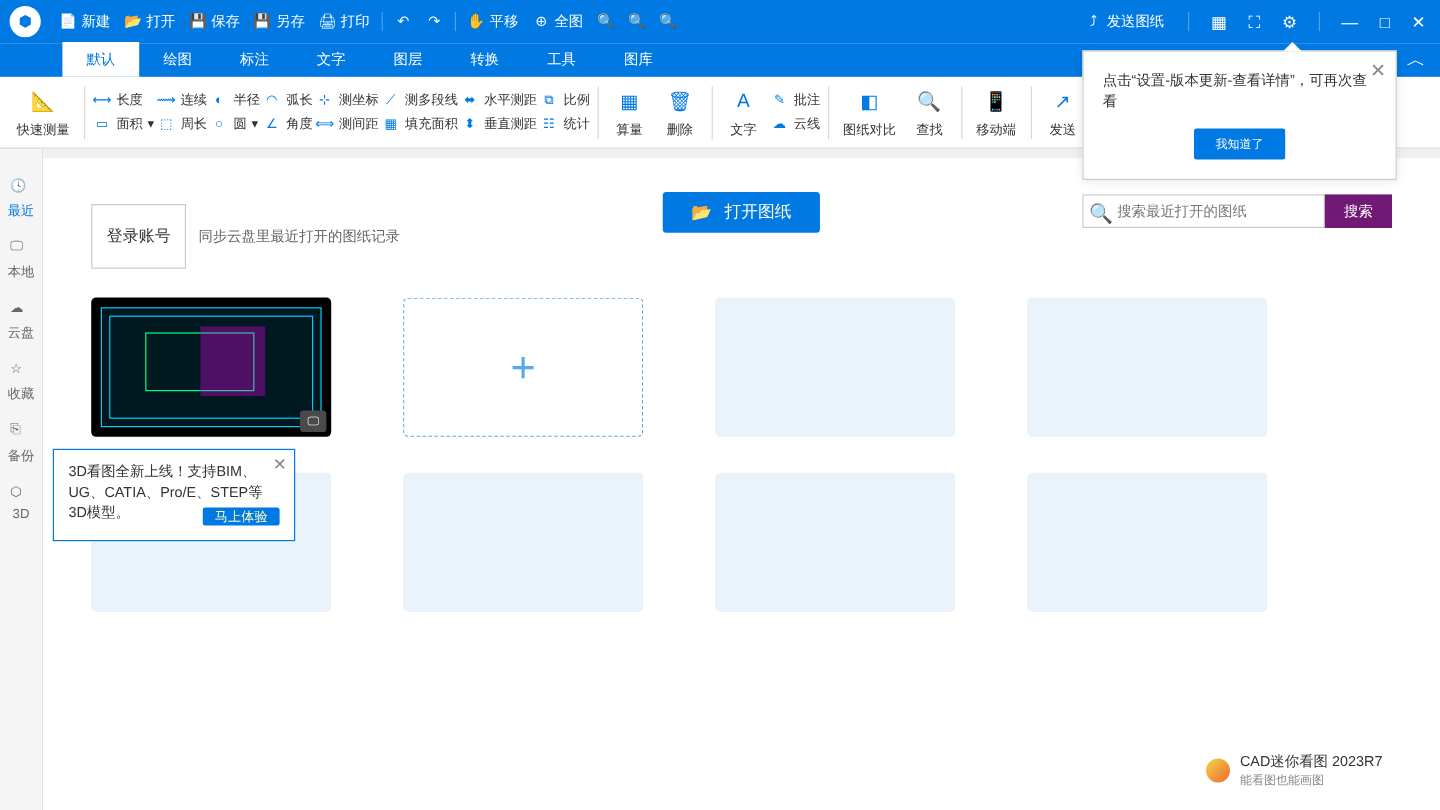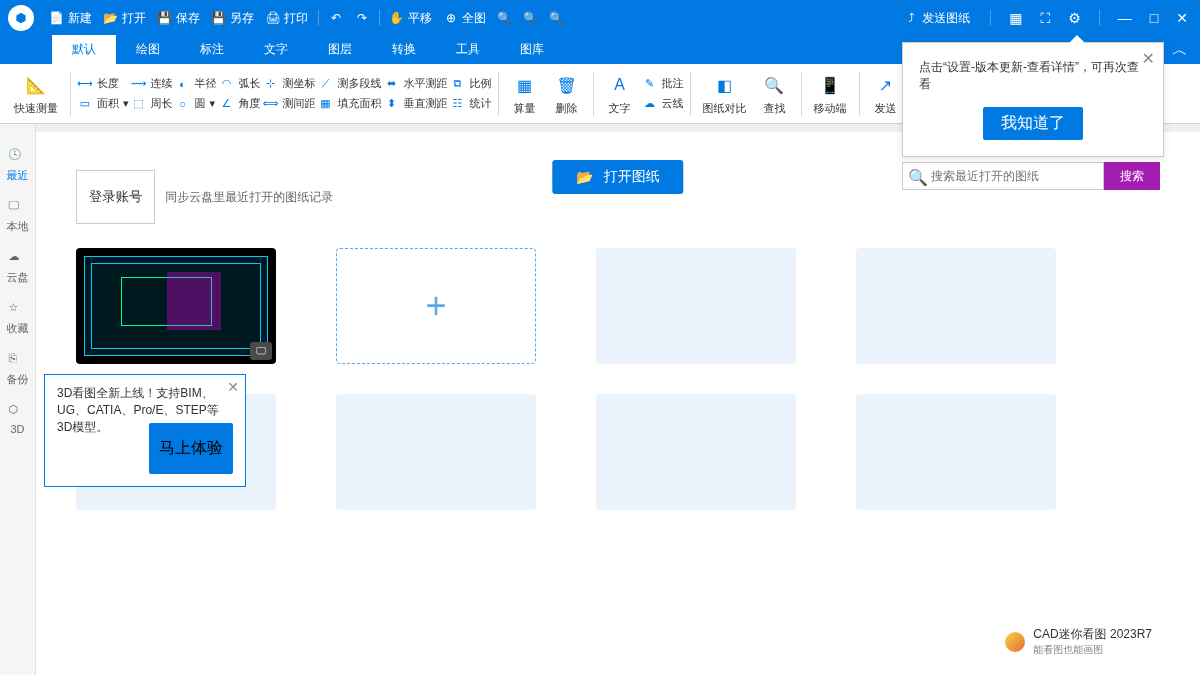--- a/index.html
+++ b/index.html
@@ -36,21 +36,21 @@
     .side-icon { width: 18px; height: 18px; }
     
     .main { flex: 1; padding: 30px 40px; position: relative; background: #fff; }
     .top-band { height: 8px; background: #f0f0f0; position: absolute; top: 0; left: 0; right: 0; }
     
     .open-btn { position: absolute; top: 36px; left: 50%; transform: translateX(-50%); background: #0079e3; color: #fff; padding: 8px 24px; border-radius: 3px; font-size: 14px; display: flex; align-items: center; gap: 10px; cursor: pointer; }
     
     .search-box { position: absolute; top: 38px; right: 40px; display: flex; }
     .search-input { width: 202px; height: 28px; border: 1px solid #ccc; padding: 0 8px 0 28px; font-size: 12px; outline: none; }
     .search-icon-wrap { position: absolute; left: 6px; top: 6px; color: #999; }
-    .search-btn { background: #a21caf; color: #fff; padding: 0 16px; border: none; font-size: 12px; cursor: pointer; }
+    .search-btn { background: #701a75; color: #fff; padding: 0 16px; border: none; font-size: 12px; cursor: pointer; }
     
     .section-title { display: flex; align-items: center; gap: 8px; margin-top: 50px; }
     .title-bar { width: 6px; height: 20px; background: #0079e3; }
     .title-text { font-size: 16px; font-weight: bold; color: #333; }
     
     .login-row { display: flex; align-items: center; gap: 10px; margin-top: 16px; font-size: 12px; }
     .login-btn { border: 1px solid #ccc; padding: 17px 12px; cursor: pointer; color: #333; background: #fff; }
     .login-desc { color: #666; }
     
     .grid { display: grid; grid-template-columns: repeat(4, 200px); gap: 30px 60px; margin-top: 24px; }
@@ -58,26 +58,26 @@
     .card.thumb { background: #000; padding: 8px; display: flex; align-items: center; justify-content: center; overflow: hidden; }
     .card.add { border: 1px dashed #59a8ec; background: #fff; display: flex; align-items: center; justify-content: center; color: #59a8ec; font-size: 36px; font-weight: 300; cursor: pointer; }
     .thumb-img { width: 100%; height: 100%; border: 1px solid #0cf; background: #001820; position: relative; }
     .thumb-lines { position: absolute; inset: 6px; border: 1px solid #0cf; }
     .thumb-inner { position: absolute; top: 20%; left: 20%; width: 50%; height: 50%; border: 1px solid #0f8; }
     .thumb-inner2 { position: absolute; top: 15%; left: 45%; width: 30%; height: 60%; background: rgba(255,0,255,0.3); }
     .card-monitor { position: absolute; bottom: 4px; right: 4px; width: 22px; height: 18px; background: #4a4a4a; border-radius: 3px; display: flex; align-items: center; justify-content: center; color: #fff; font-size: 10px; }
     
     .popup-3d { position: absolute; left: 44px; top: 374px; width: 202px; background: #fff; border: 1px solid #0079e3; padding: 10px 12px 12px; font-size: 12px; color: #333; z-index: 10; }
     .popup-3d-close { position: absolute; top: 4px; right: 6px; color: #888; cursor: pointer; font-size: 14px; }
-    .popup-3d-btn { background: #0079e3; color: #000000; padding: 15px 10px; border-radius: 2px; float: right; margin-top: 4px; cursor: pointer; font-size: 16px; }
+    .popup-3d-btn { background: #0079e3; color: #fef9c3; padding: 0 10px; border-radius: 2px; float: right; margin-top: 4px; cursor: pointer; font-size: 11px; }
     
     .tooltip-settings { position: absolute; top: 42px; right: 36px; width: 262px; background: #fff; border: 1px solid #ccc; padding: 16px; font-size: 12px; color: #333; z-index: 20; box-shadow: 0 2px 8px rgba(0,0,0,0.1); }
     .tooltip-settings::before { content: ''; position: absolute; top: -8px; right: 78px; border: 8px solid transparent; border-bottom-color: #fff; border-top: none; }
     .tooltip-close { position: absolute; top: 6px; right: 8px; color: #888; cursor: pointer; font-size: 16px; }
-    .tooltip-btn { background: #0079e3; color: #fff; padding: 6px 18px; border-radius: 2px; display: block; margin: 14px auto 0; cursor: pointer; border: none; font-size: 16px; }
+    .tooltip-btn { background: #0079e3; color: #fff; padding: 6px 18px; border-radius: 2px; display: block; margin: 14px auto 0; cursor: pointer; border: none; font-size: 10px; }
     
     .footer-brand { position: absolute; bottom: 18px; right: 48px; display: flex; align-items: center; gap: 8px; }
     .brand-icon { width: 20px; height: 20px; border-radius: 50%; background: linear-gradient(135deg,#f7d548,#e86a2f); }
     .brand-text { font-size: 12px; color: #333; }
     .brand-sub { font-size: 10px; color: #888; font-family: Liberation Mono, monospace; }
   </style>
 </head>
 <body>
 
 <div class="titlebar">

